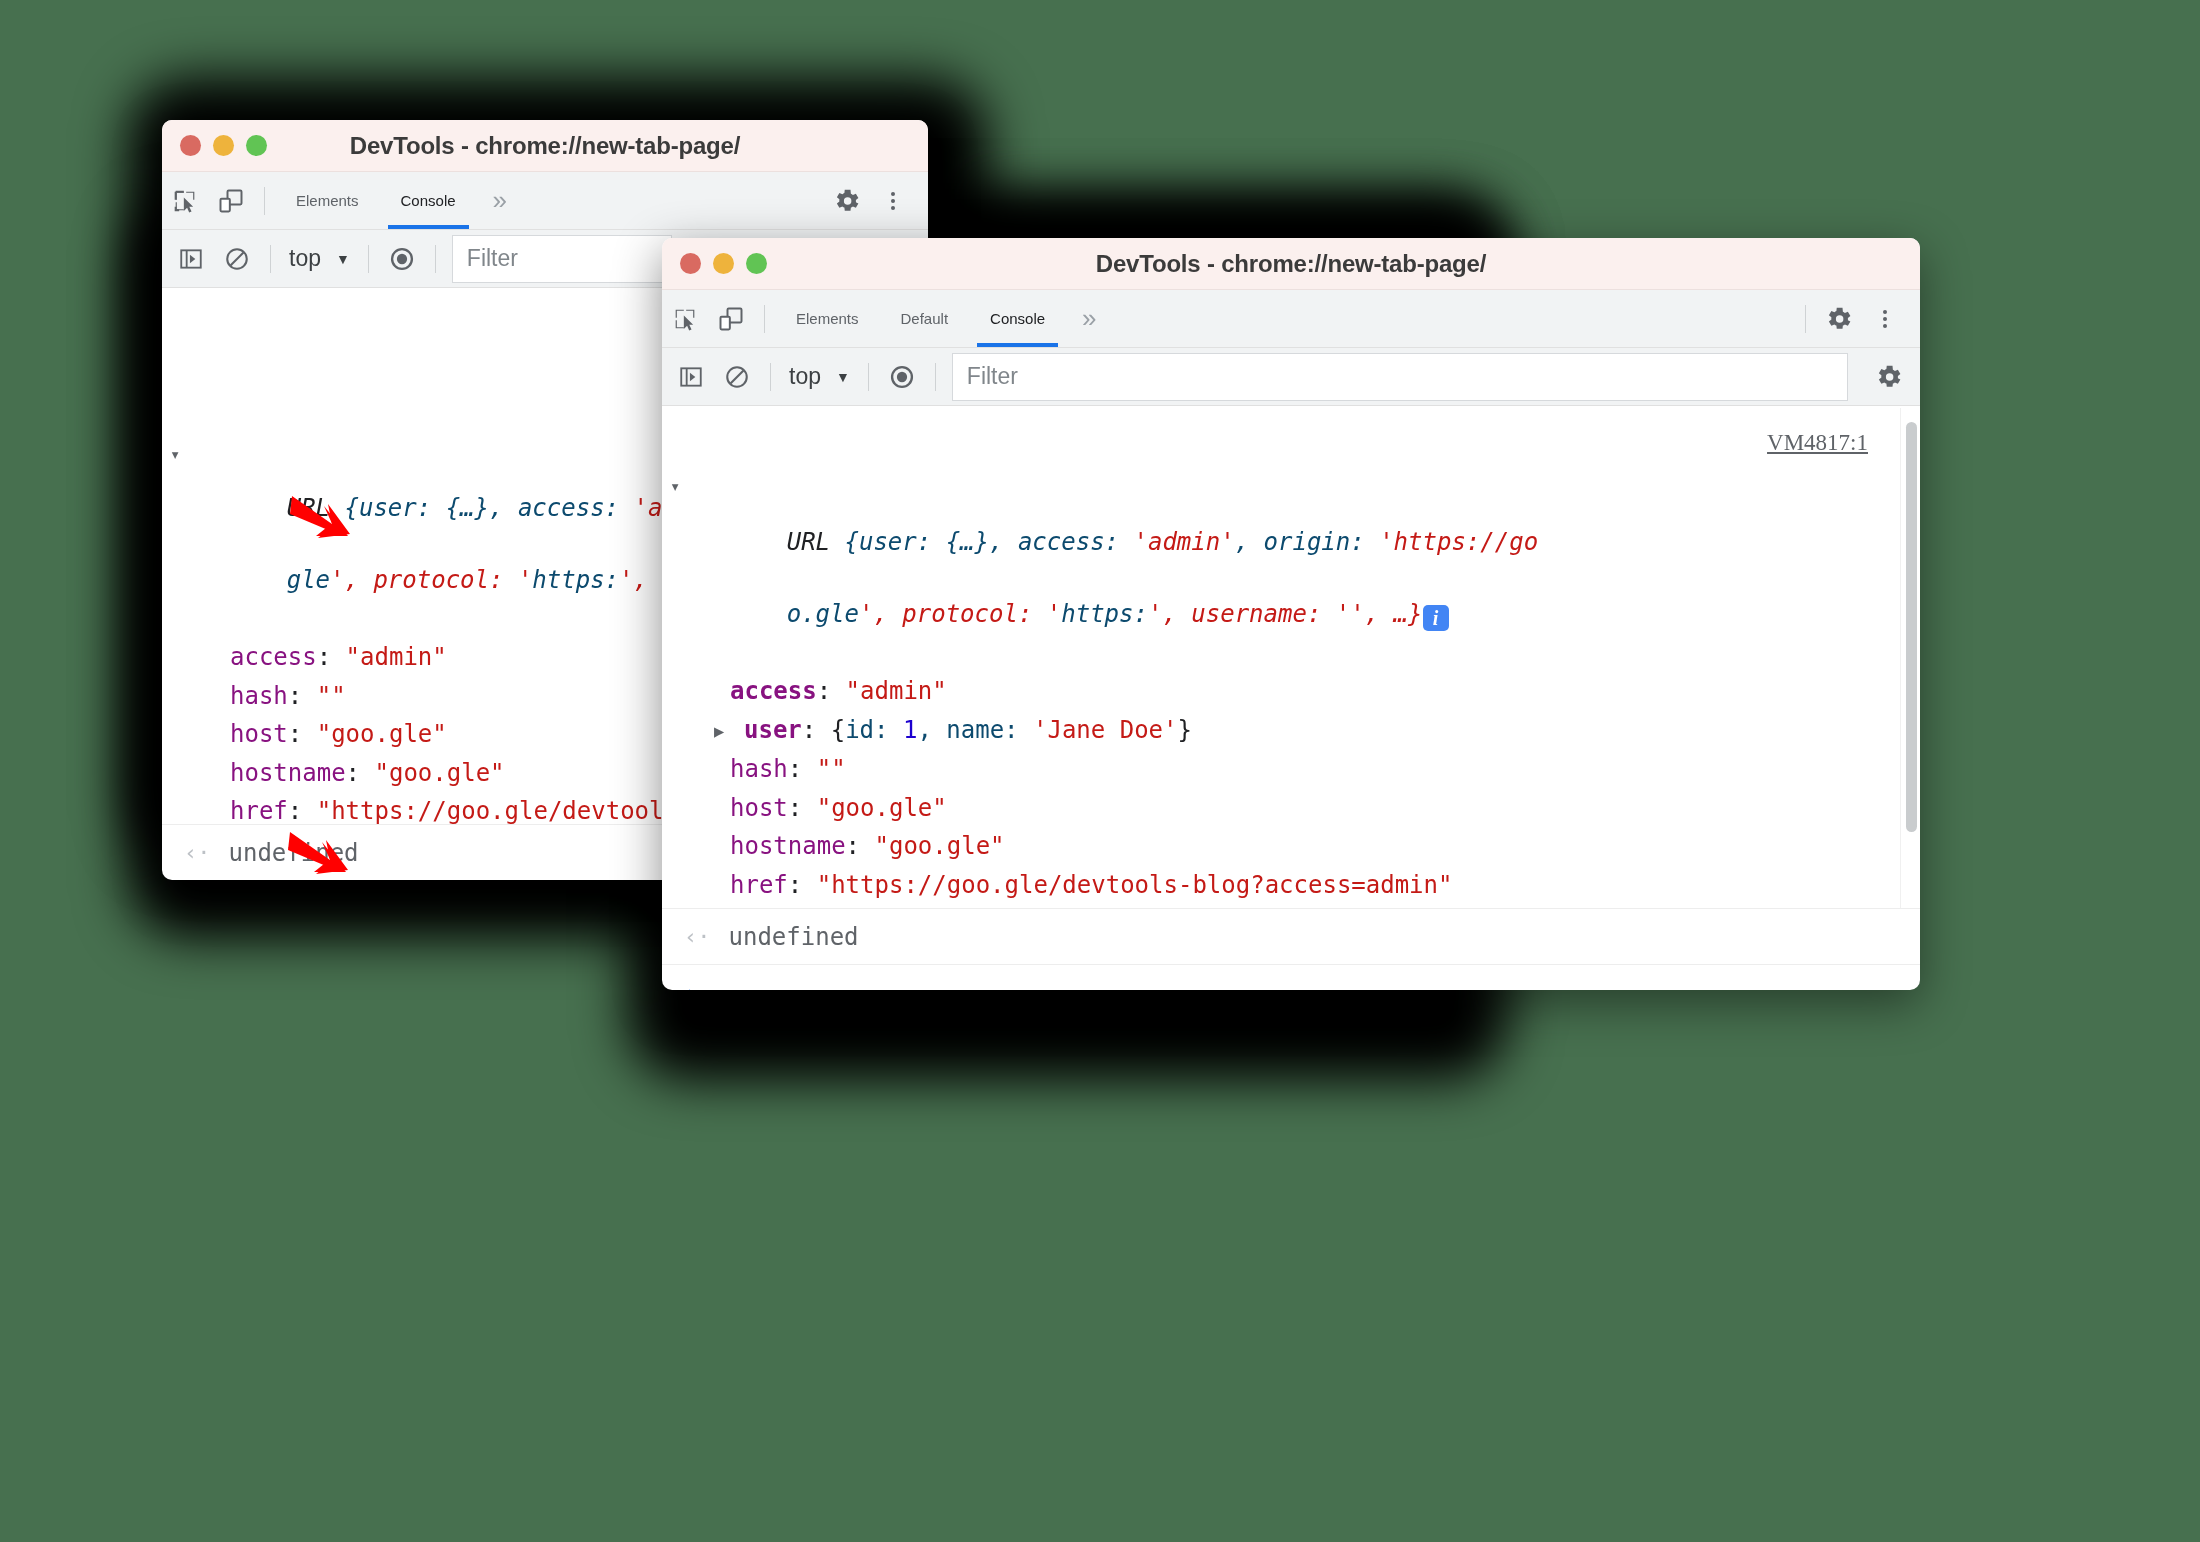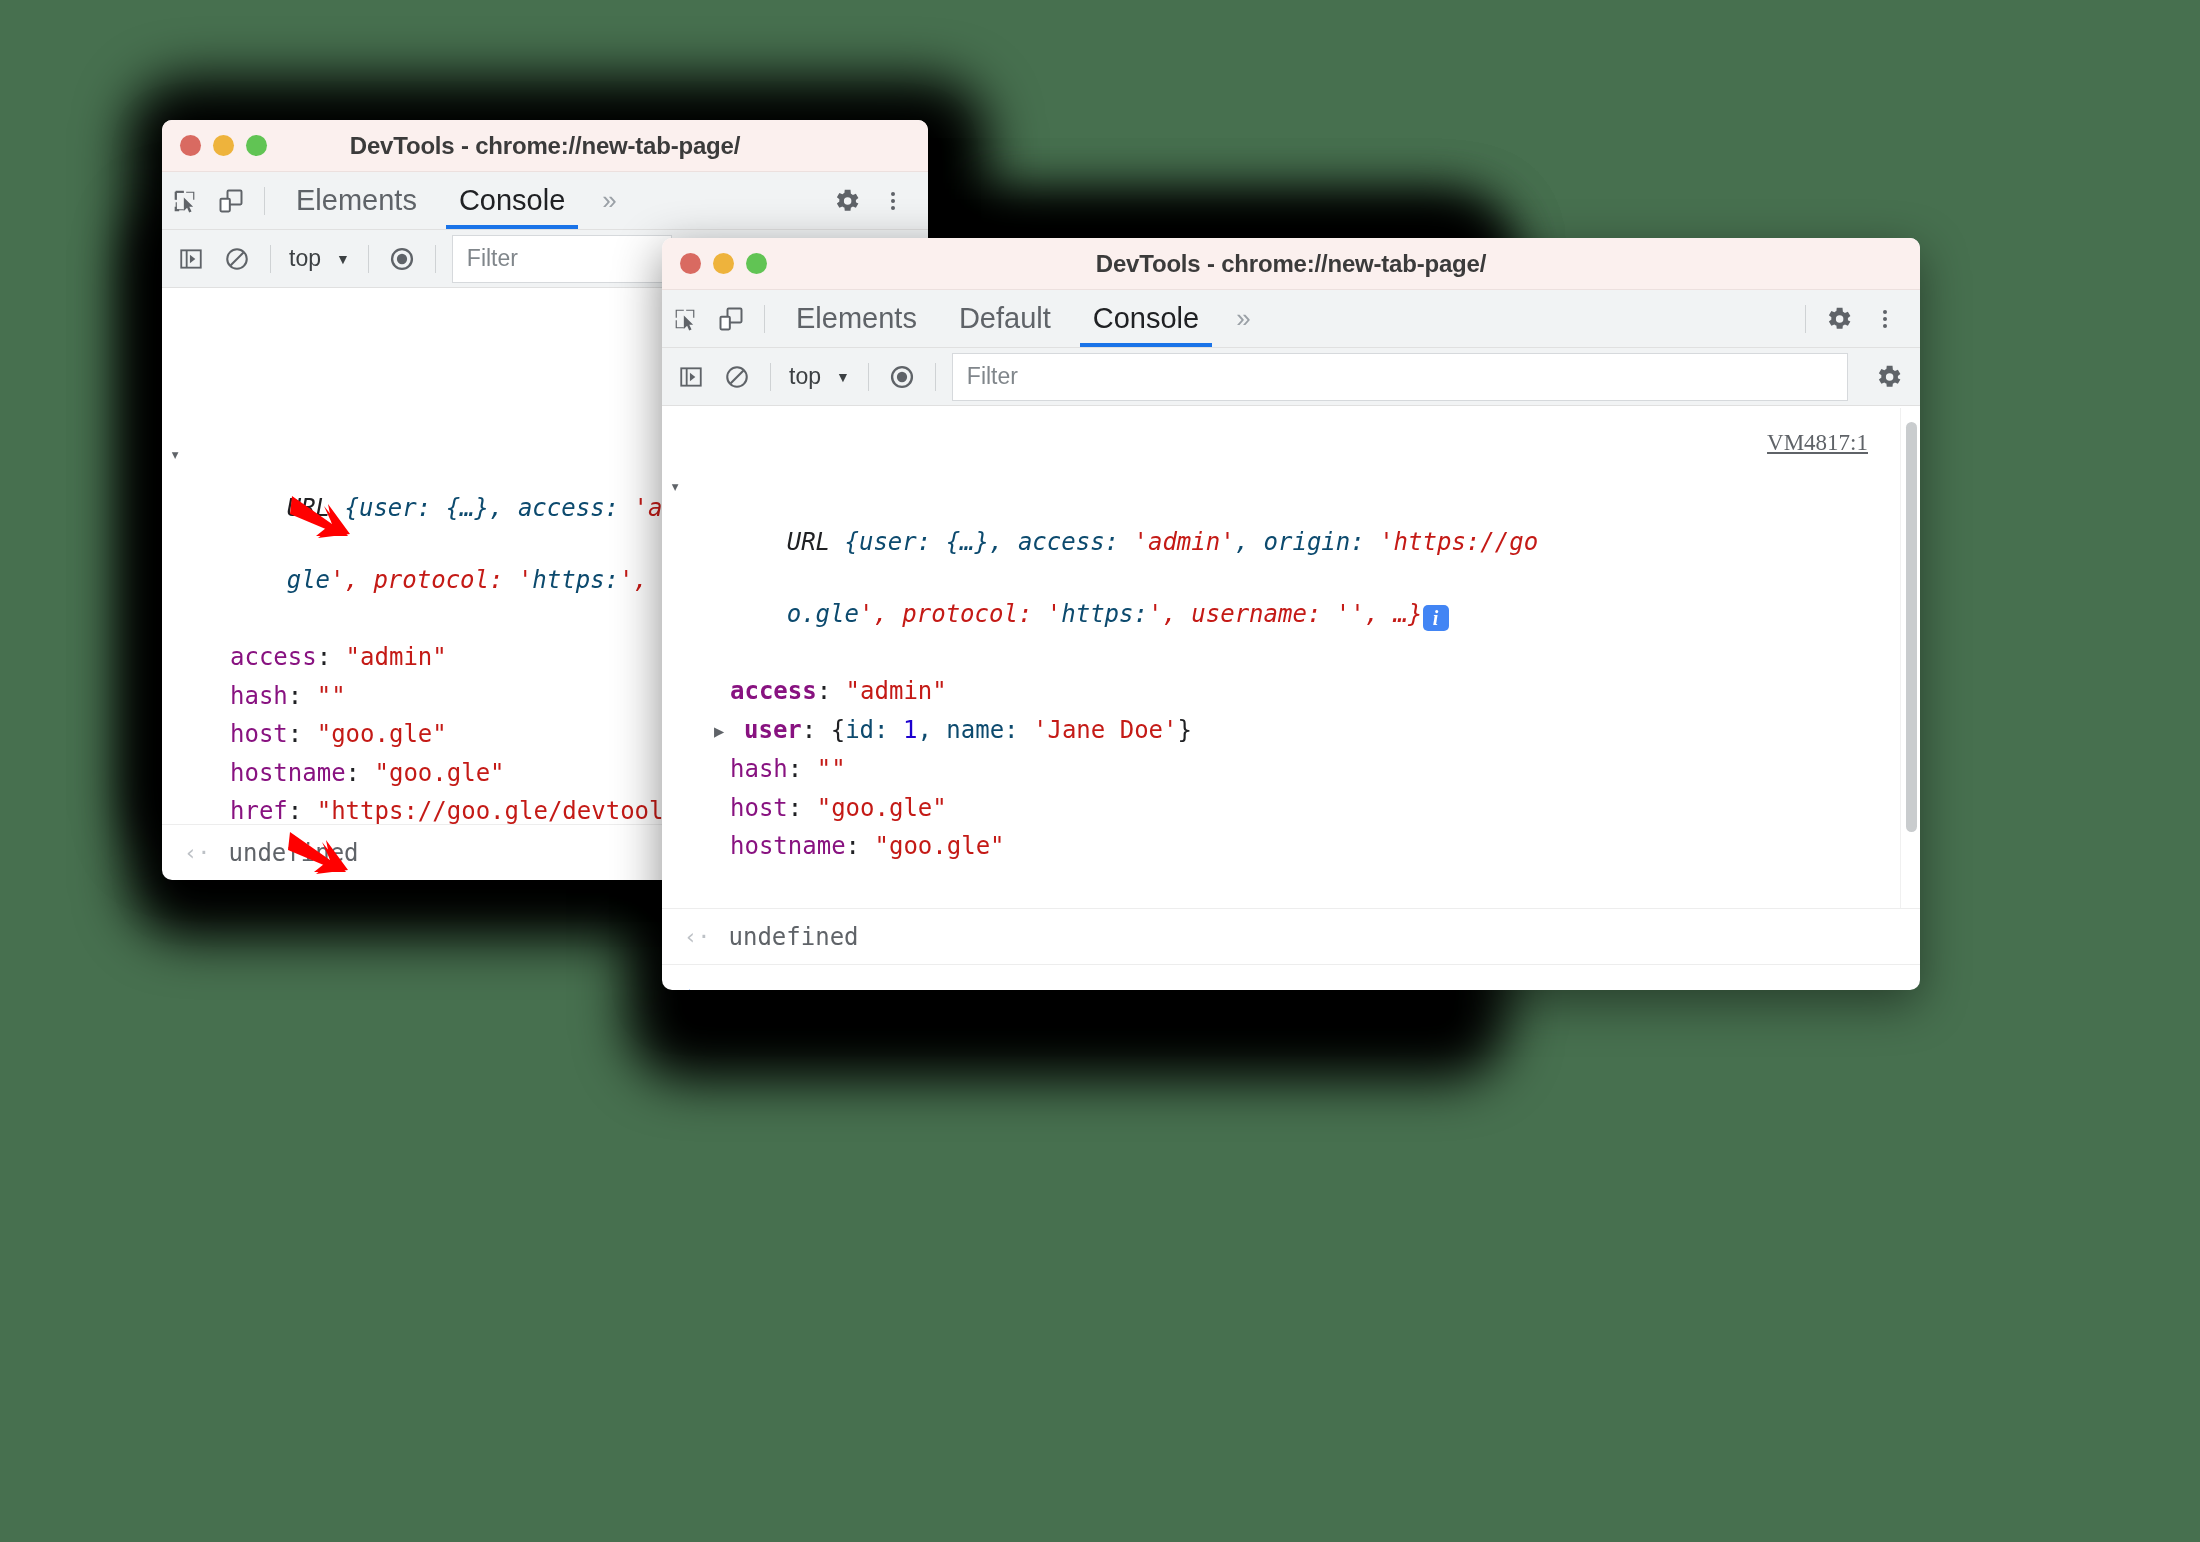--- a/index.html
+++ b/index.html
@@ -60,21 +60,21 @@
     display:flex; align-items:center; justify-content:center;
     flex:0 0 auto;
   }
   .vsep { width:1px; height:28px; background:#cfd2d4; margin:0 10px; flex:0 0 auto; }
   .tabs { display:flex; align-items:center; height:100%; }
   .tab {
     position:relative;
     height:100%;
     display:flex; align-items:center;
     padding:0 21px;
-    font-size:29px;
+    font-size:15px;
     color:#5f6368;
     white-space:nowrap;
   }
   .tab.active { color:#202124; }
   .tab.active::after {
     content:""; position:absolute; left:8px; right:8px; bottom:0;
     height:4px; background:#1a73e8;
   }
   .chev { font-size:26px; color:#9aa0a6; padding:0 16px; }
   .tabstrip-right {
@@ -460,20 +460,21 @@
       <span class="blk"><span class="blk">URL </span><span class="gry">{user: {…}, access: </span><span class="str">'admin'</span><span class="gry">, origin: </span><span class="str">'https://go</span><span class="gry"></span></span><br>
       <span class="blk"><span class="gry">o.gle</span><span class="str">', protocol: '</span><span class="gry">https:</span><span class="str">', username: '</span><span class="gry"></span><span class="str">', …}</span><span class="gry"></span></span><span class="info-badge">i</span>
     </div>
 
     <div style="margin-top:4px;">
         <div class="row prop"><span class="kb">access</span><span class="blk">: </span><span class="str">"admin"</span></div>
         <div class="row prop withtri"><span class="tri">▶</span><span class="kb">user</span><span class="blk">: </span><span class="blk">{</span><span class="gry">id: </span><span class="num">1</span><span class="gry">, name: </span><span class="str">'Jane Doe'</span><span class="blk">}</span></div>
         <div class="row prop"><span class="k">hash</span><span class="blk">: </span><span class="str">""</span></div>
         <div class="row prop"><span class="k">host</span><span class="blk">: </span><span class="str">"goo.gle"</span></div>
         <div class="row prop"><span class="k">hostname</span><span class="blk">: </span><span class="str">"goo.gle"</span></div>
+        <div class="row prop"><span class="k">href</span><span class="blk">: </span><span class="str">"https://goo.gle/devtools-blog?access=admin"</span></div>
         <div class="row prop"></div>
       </div>
 
     <div class="scrollbar">
       <div class="scroll-thumb" style="top:14px; height:410px;"></div>
     </div>
   </div>
 
   <div class="res-row" style="position:absolute; left:0; right:0; top:670px;">
     <span class="res-arrow">‹·</span>

